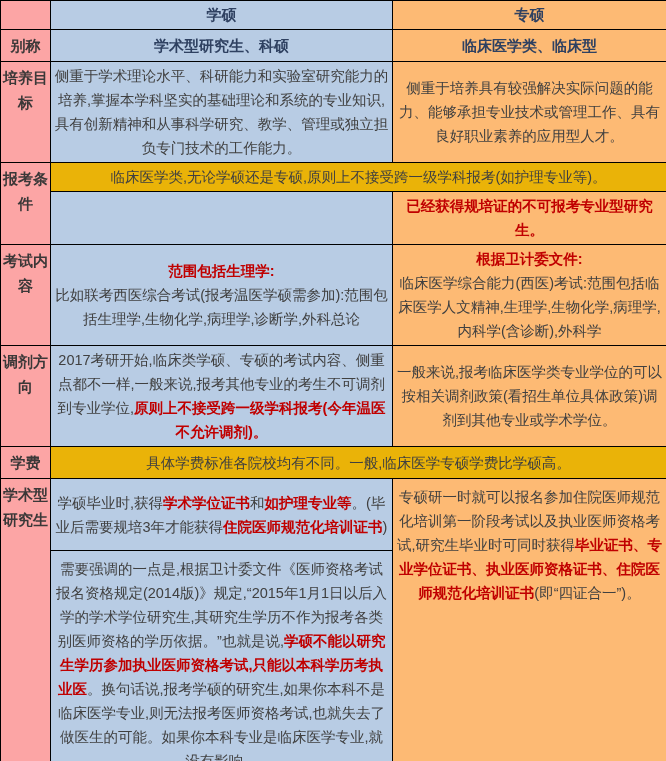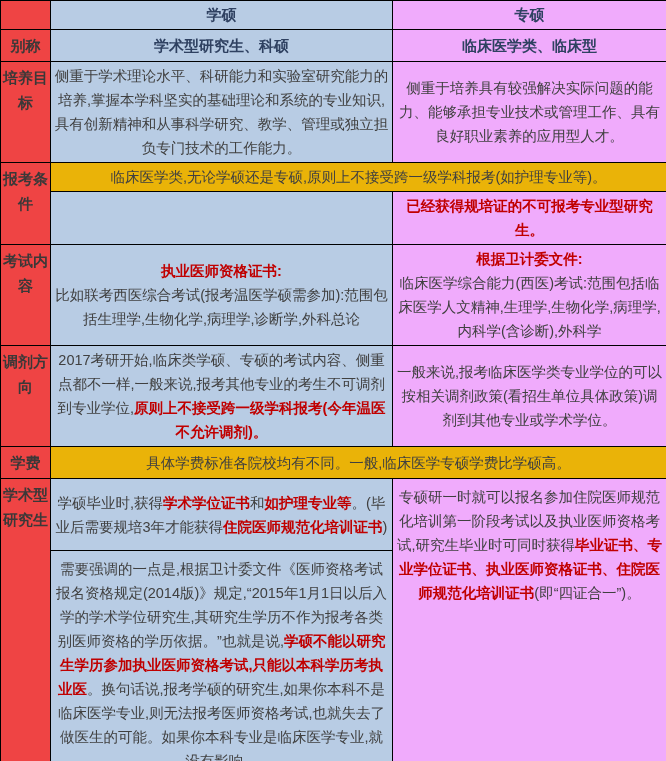--- a/index.html
+++ b/index.html
@@ -16,30 +16,30 @@
     vertical-align: middle;
     text-align: center;
     overflow: hidden;
     box-sizing: border-box;
     color: #404040;
     font-size: 14.5px;
     line-height: 24px;
     word-break: break-all;
   }
   td.lbl {
-    background: #ef4444;
+    background: #fca5a5;
     font-weight: bold;
     color: #3B3838;
     font-size: 15px;
     vertical-align: top;
     padding: 3px 2px;
     line-height: 25px;
   }
   td.blue   { background: #B8CCE4; }
-  td.green  { background: #f0abfc; }
+  td.green  { background: #fdba74; }
   td.purple { background: #eab308; }
   td.hdr {
     font-weight: bold;
     color: #2F4161;
     font-size: 15px;
   }
   .red  { color: #C00000; font-weight: bold; }
   .redline { display: block; }
   td.vtop { vertical-align: top; padding-top: 6px; }
 </style>
@@ -101,21 +101,21 @@
     <td class="green">
       <span class="red">已经获得规培证的不可报考专业型研究生。</span>
     </td>
   </tr>
 
   <tr style="height:101px">
     <td class="lbl">
       <span>考试内容</span>
     </td>
     <td class="blue">
-      <span class="red redline">执业医师资格证书:</span>
+      <span class="red redline">范围包括生理学:</span>
       <span>比如联考西医综合考试(报考温医学硕需参加):范围包括生理学,生物化学,病理学,诊断学,外科总论</span>
     </td>
     <td class="green">
       <span class="red redline">根据卫计委文件:</span>
       <span>临床医学综合能力(西医)考试:范围包括临床医学人文精神,生理学,生物化学,病理学,内科学(含诊断),外科学</span>
     </td>
   </tr>
 
   <tr style="height:101px">
     <td class="lbl">

